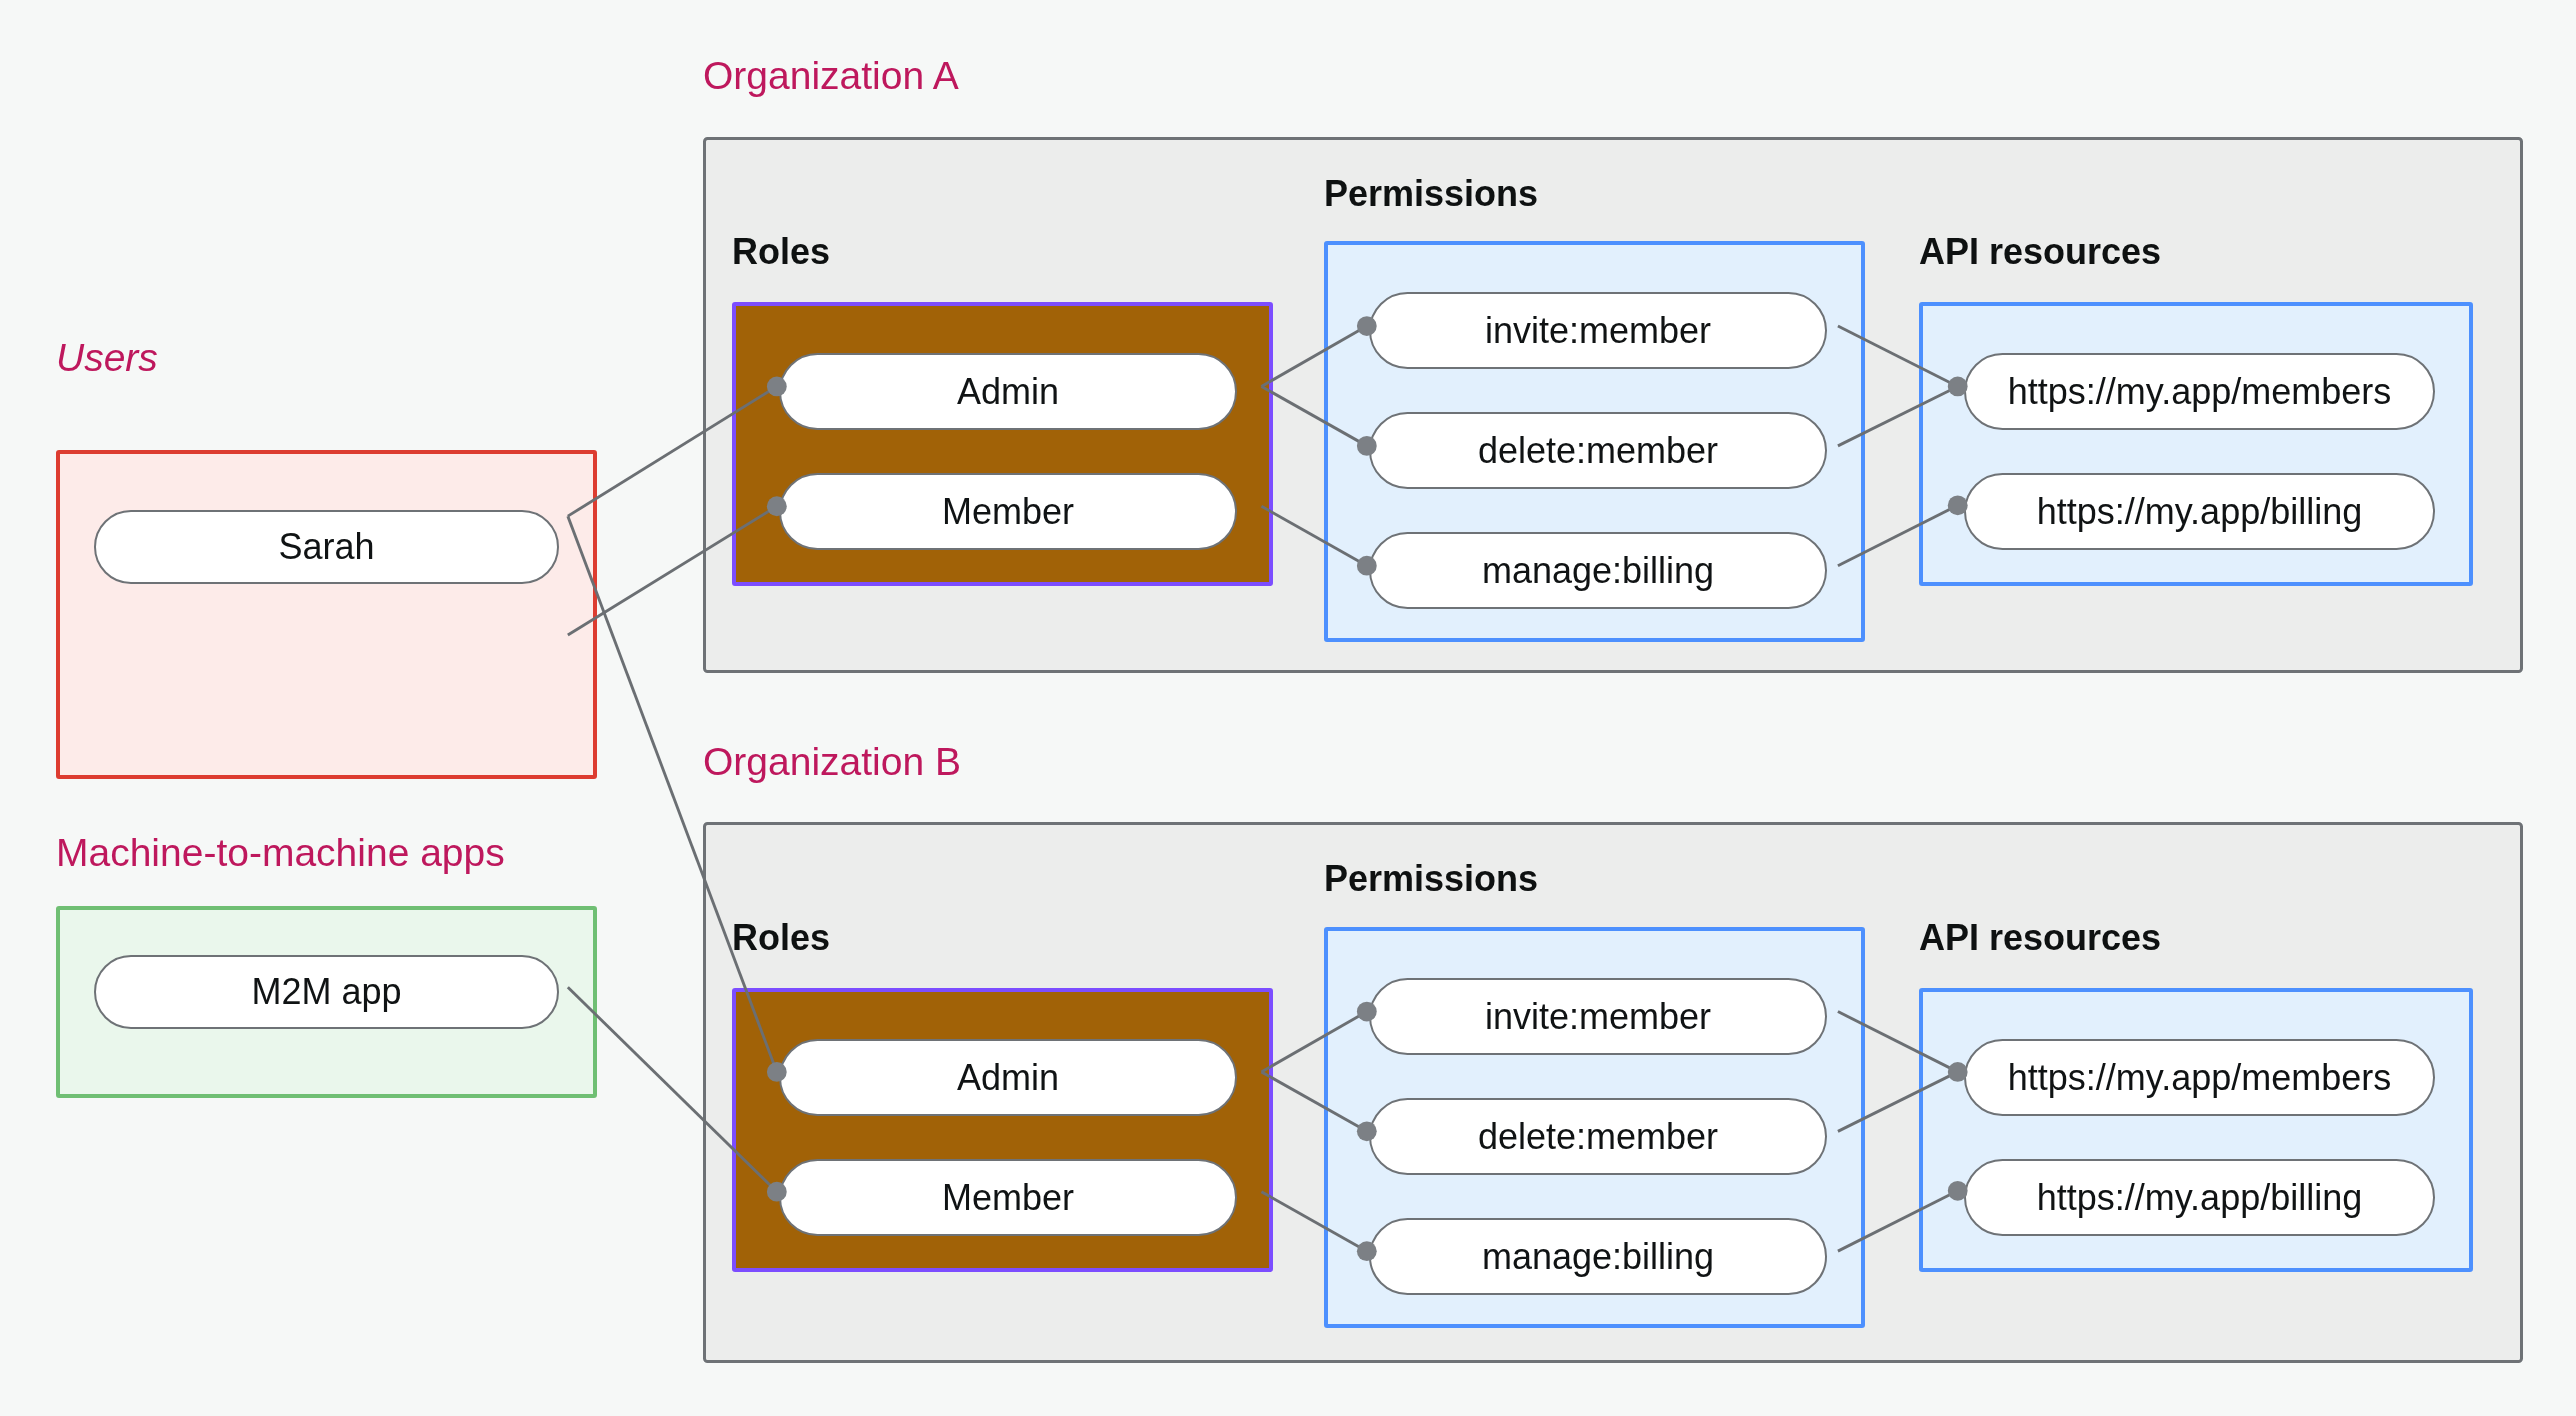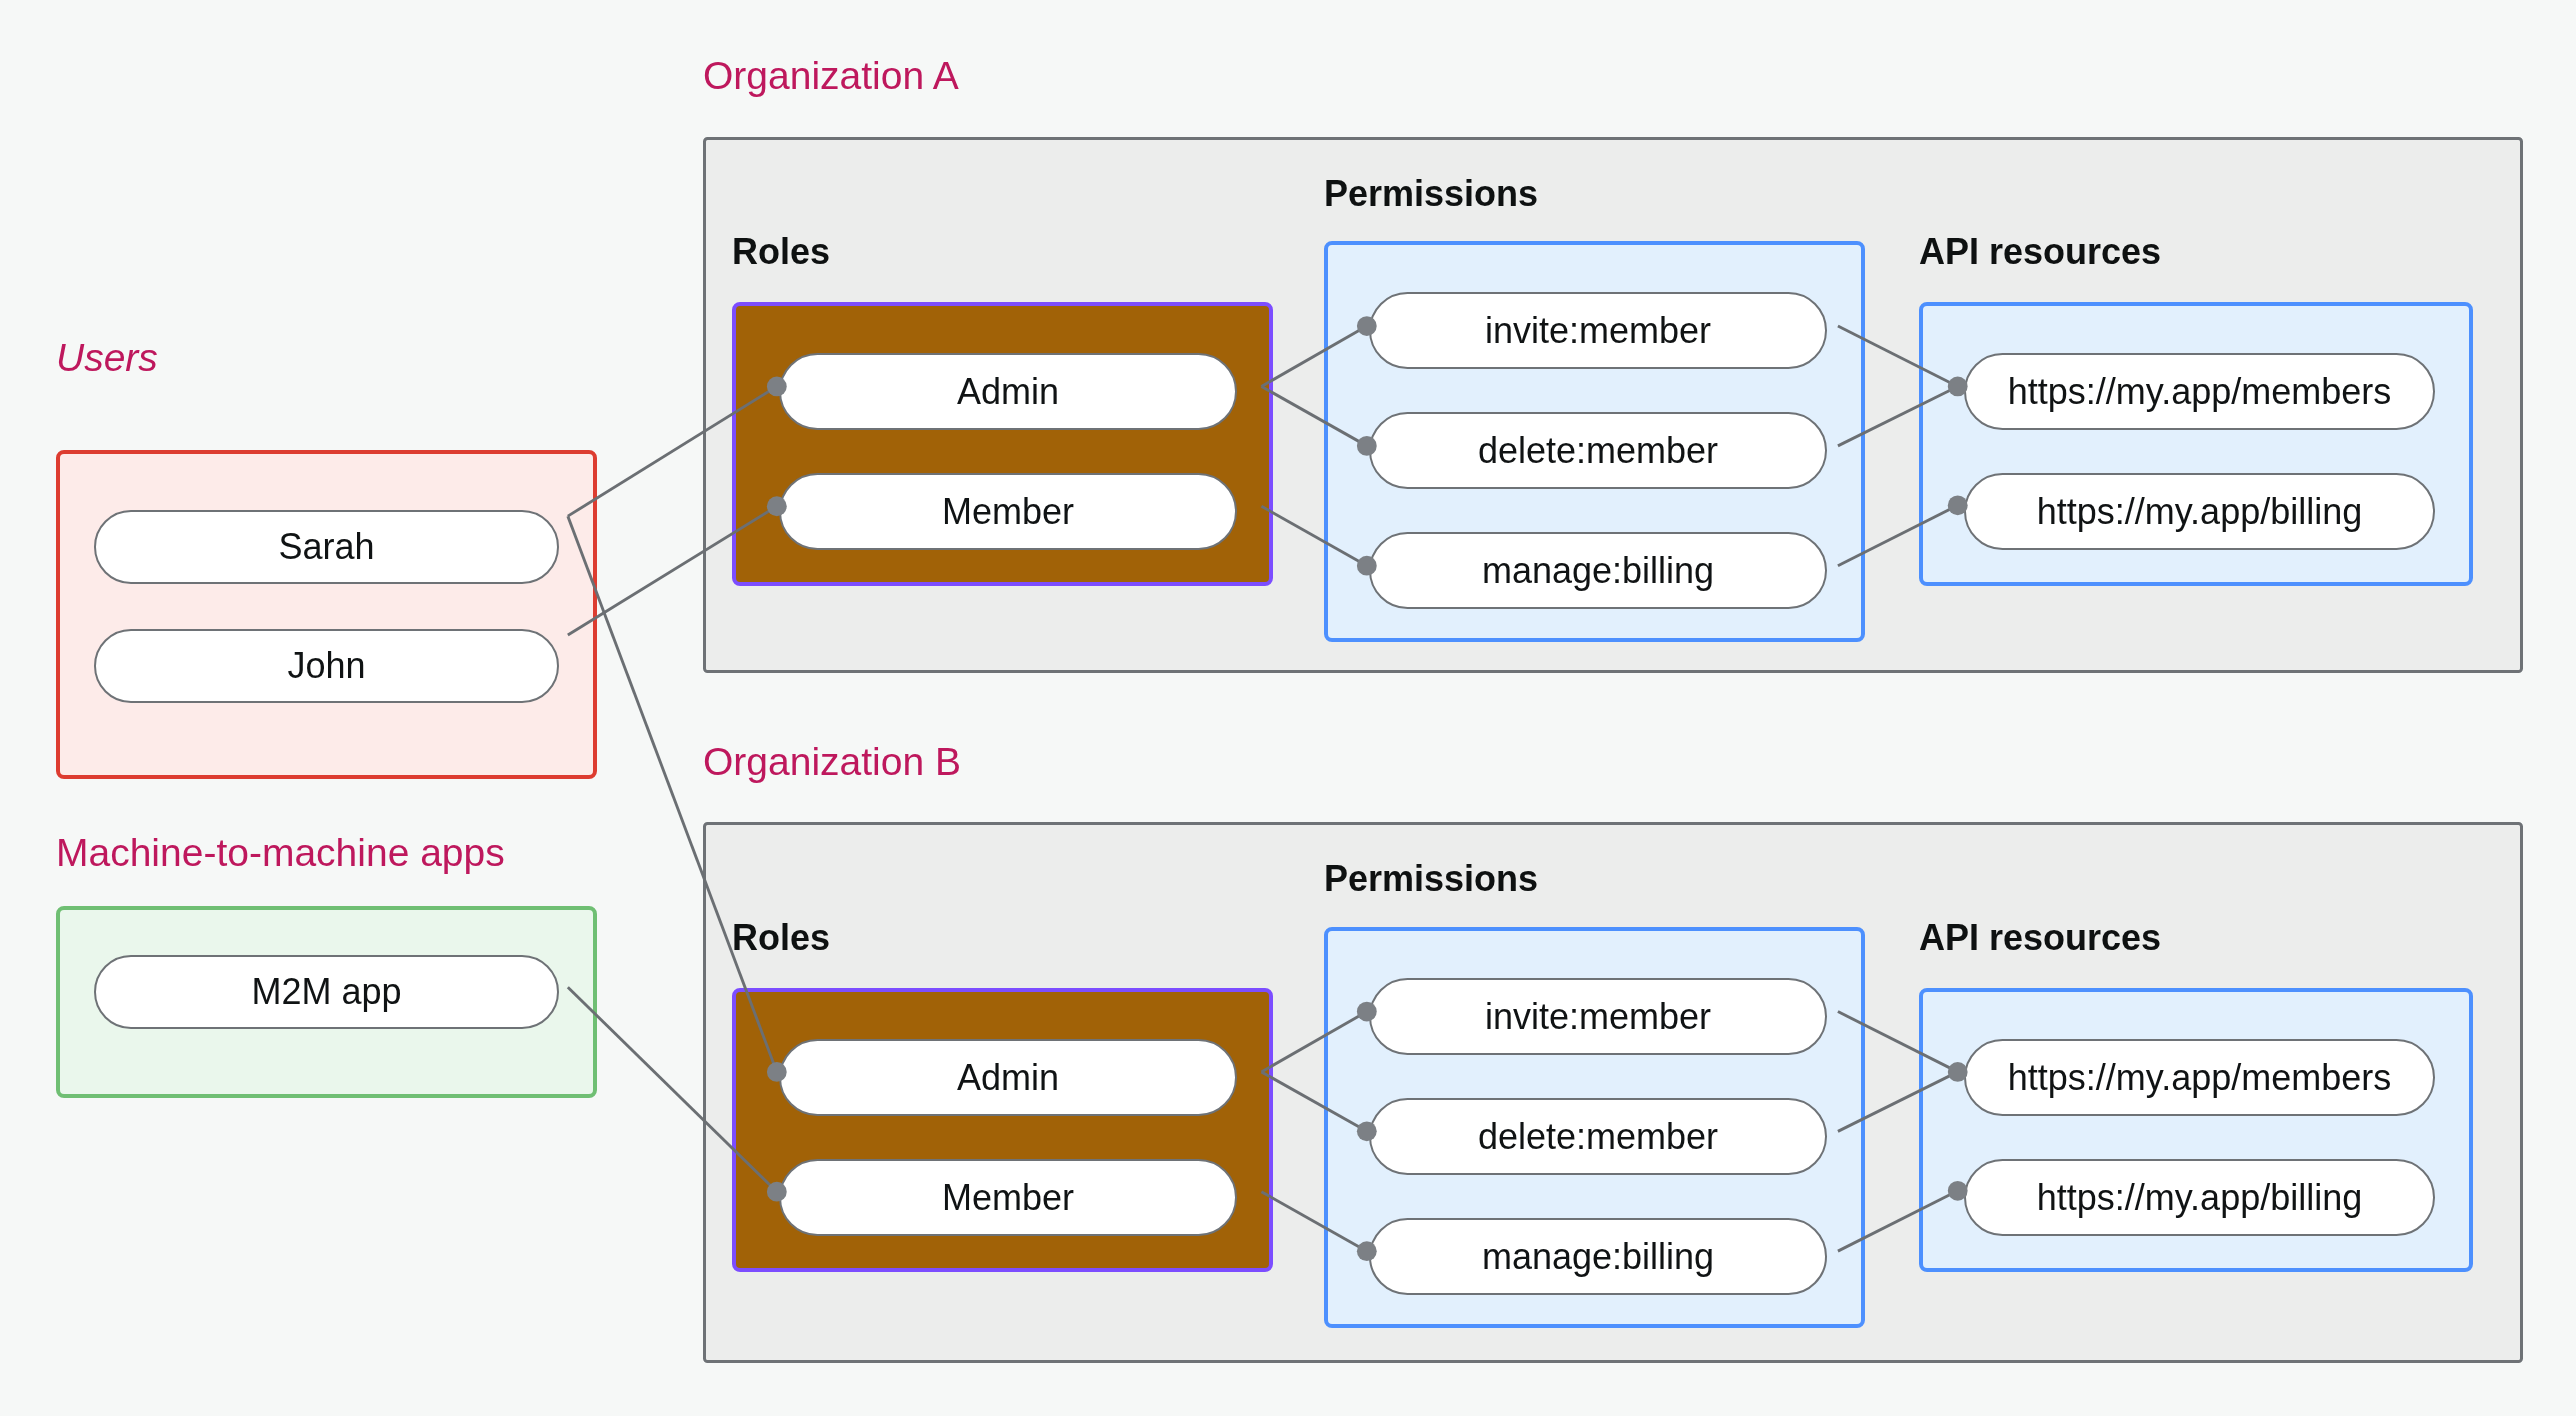--- a/index.html
+++ b/index.html
@@ -62,21 +62,21 @@
     border: 3.6px solid #6e7276;
     border-radius: 4.5px;
     box-sizing: border-box;
     z-index: 2;
   }
 
   
   .box {
     position: absolute;
     box-sizing: border-box;
-    border-radius: 8px;
+    border-radius: 3px;
     z-index: 4;
   }
   .box-users {
     background: #fdebe9;
     border: 4.5px solid #dd3c30;
   }
   .box-m2m {
     background: #eaf7ec;
     border: 4.5px solid #6fbf73;
   }
@@ -152,23 +152,20 @@
     <circle class="edge-dot" cx="2173" cy="1190" r="11"></circle>
     <circle class="edge-dot" cx="2173" cy="1322" r="11"></circle>
   </svg>
 
   <div class="group-label" style="left:56px; top:338px;font-style:italic;">Users</div>
 
   <div class="box box-users" style="left:56px; top:414px; width:541px; height:329px;margin-top:36px;">
     <div class="pill" style="left:34px; top:56px; width:465px; height:74px;">
       <span class="pill-text">Sarah</span>
     </div>
-    <div class="pill" style="left:34px; top:175px; width:465px; height:74px;">
-      <span class="pill-text">John</span>
-    </div>
   </div>
 
   <div class="group-label" style="left:56px; top:833px;">Machine-to-machine apps</div>
 
   <div class="box box-m2m" style="left:56px; top:906px; width:541px; height:192px;">
     <div class="pill" style="left:34px; top:45px; width:465px; height:74px;">
       <span class="pill-text">M2M app</span>
     </div>
   </div>
 

